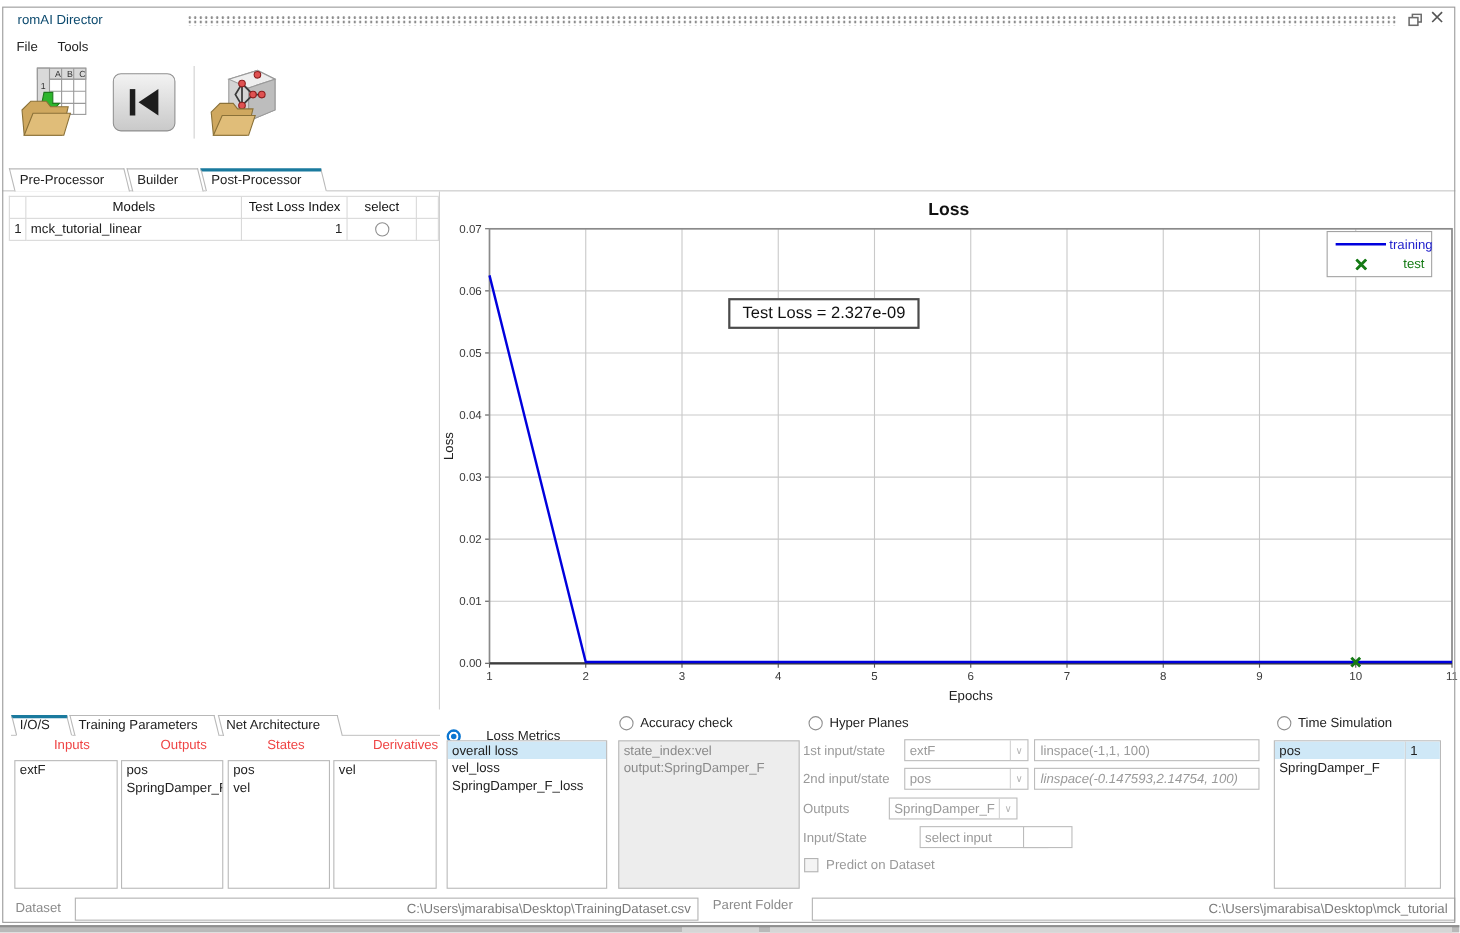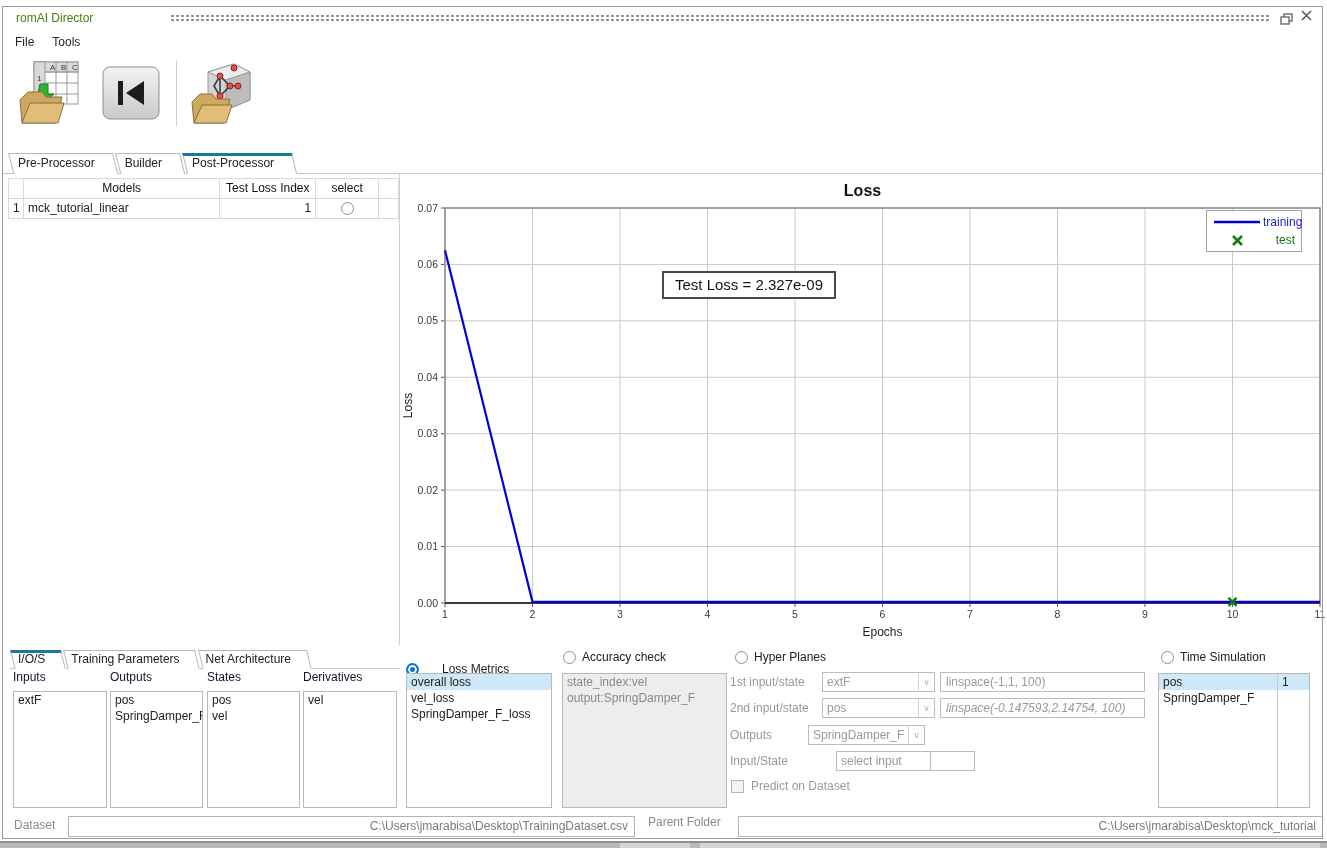--- a/index.html
+++ b/index.html
@@ -7,21 +7,21 @@
   .screen{position:relative;width:1327px;height:848px;background:#fff;overflow:hidden;
           font-family:"Liberation Sans",sans-serif;color:#222;}
   .abs{position:absolute;}
   .window-border{position:absolute;left:2px;top:6px;width:1321px;height:833px;
                  border:1px solid #9a9a9a;pointer-events:none;}
   .bottom-strip{position:absolute;left:0;top:841px;width:1327px;height:7px;background:#b9b9b9;
                 border-top:2px solid #8f8f8f;}
   .bottom-strip .cell{position:absolute;top:0;height:7px;background:#d6d6d6;}
 
   
-  .app-title{left:16px;top:11px;font-size:12px;color:#4d7c0f;}
+  .app-title{left:16px;top:11px;font-size:12px;color:#0c4a6e;}
   .drag-dots{left:170px;top:14px;width:1100px;height:9px;
              background-image:radial-gradient(circle,#8d8d8d 1.1px,transparent 1.3px);
              background-size:5px 4px;}
   .win-btn{color:#555;cursor:default;}
   .menu-item{font-size:12px;color:#222;padding:2px 5px;}
 
   
   .tool-sep{left:176px;top:60px;width:1px;height:66px;background:#d0d0d0;}
 
   
@@ -68,21 +68,21 @@
           background:#fff;padding:4px 6px 4px 4px;display:flex;flex-direction:column;gap:4px;}
   .legend .row{display:flex;align-items:center;height:14px;}
   .legend .sym{width:52px;display:flex;align-items:center;justify-content:center;flex:none;}
   .legend .lbl{flex:1;text-align:right;font-size:12px;}
   .lbl-training{color:#2222cc;}
   .lbl-test{color:#157a15;}
   .annotation{position:absolute;left:262px;top:91px;border:2px solid #4a4a4a;background:#fff;
               padding:3px 11px 4px 11px;font-size:15px;color:#111;white-space:nowrap;}
 
   
-  .col-label{font-size:12px;color:#0f172a;}
+  .col-label{font-size:12px;color:#ef4444;margin-left:36px;}
   .listbox{position:absolute;border:1px solid #b9b9b9;background:#fff;overflow:hidden;
            font-size:12px;}
   .listbox .li{padding:0 4px;height:16px;line-height:16px;white-space:nowrap;}
   .listbox .li.sel{background:#cfe8f7;}
   .listbox.disabled{background:#ededed;color:#8a8a8a;}
   .group-head{display:flex;align-items:center;gap:6px;font-size:12px;color:#222;}
   .dis-label{color:#9a9a9a;font-size:12px;}
   .dd{position:absolute;height:20px;border:1px solid #bcbcbc;background:#fff;display:flex;
       align-items:stretch;font-size:12px;color:#9a9a9a;}
   .dd .val{flex:1;padding:2px 4px;white-space:nowrap;overflow:hidden;}

